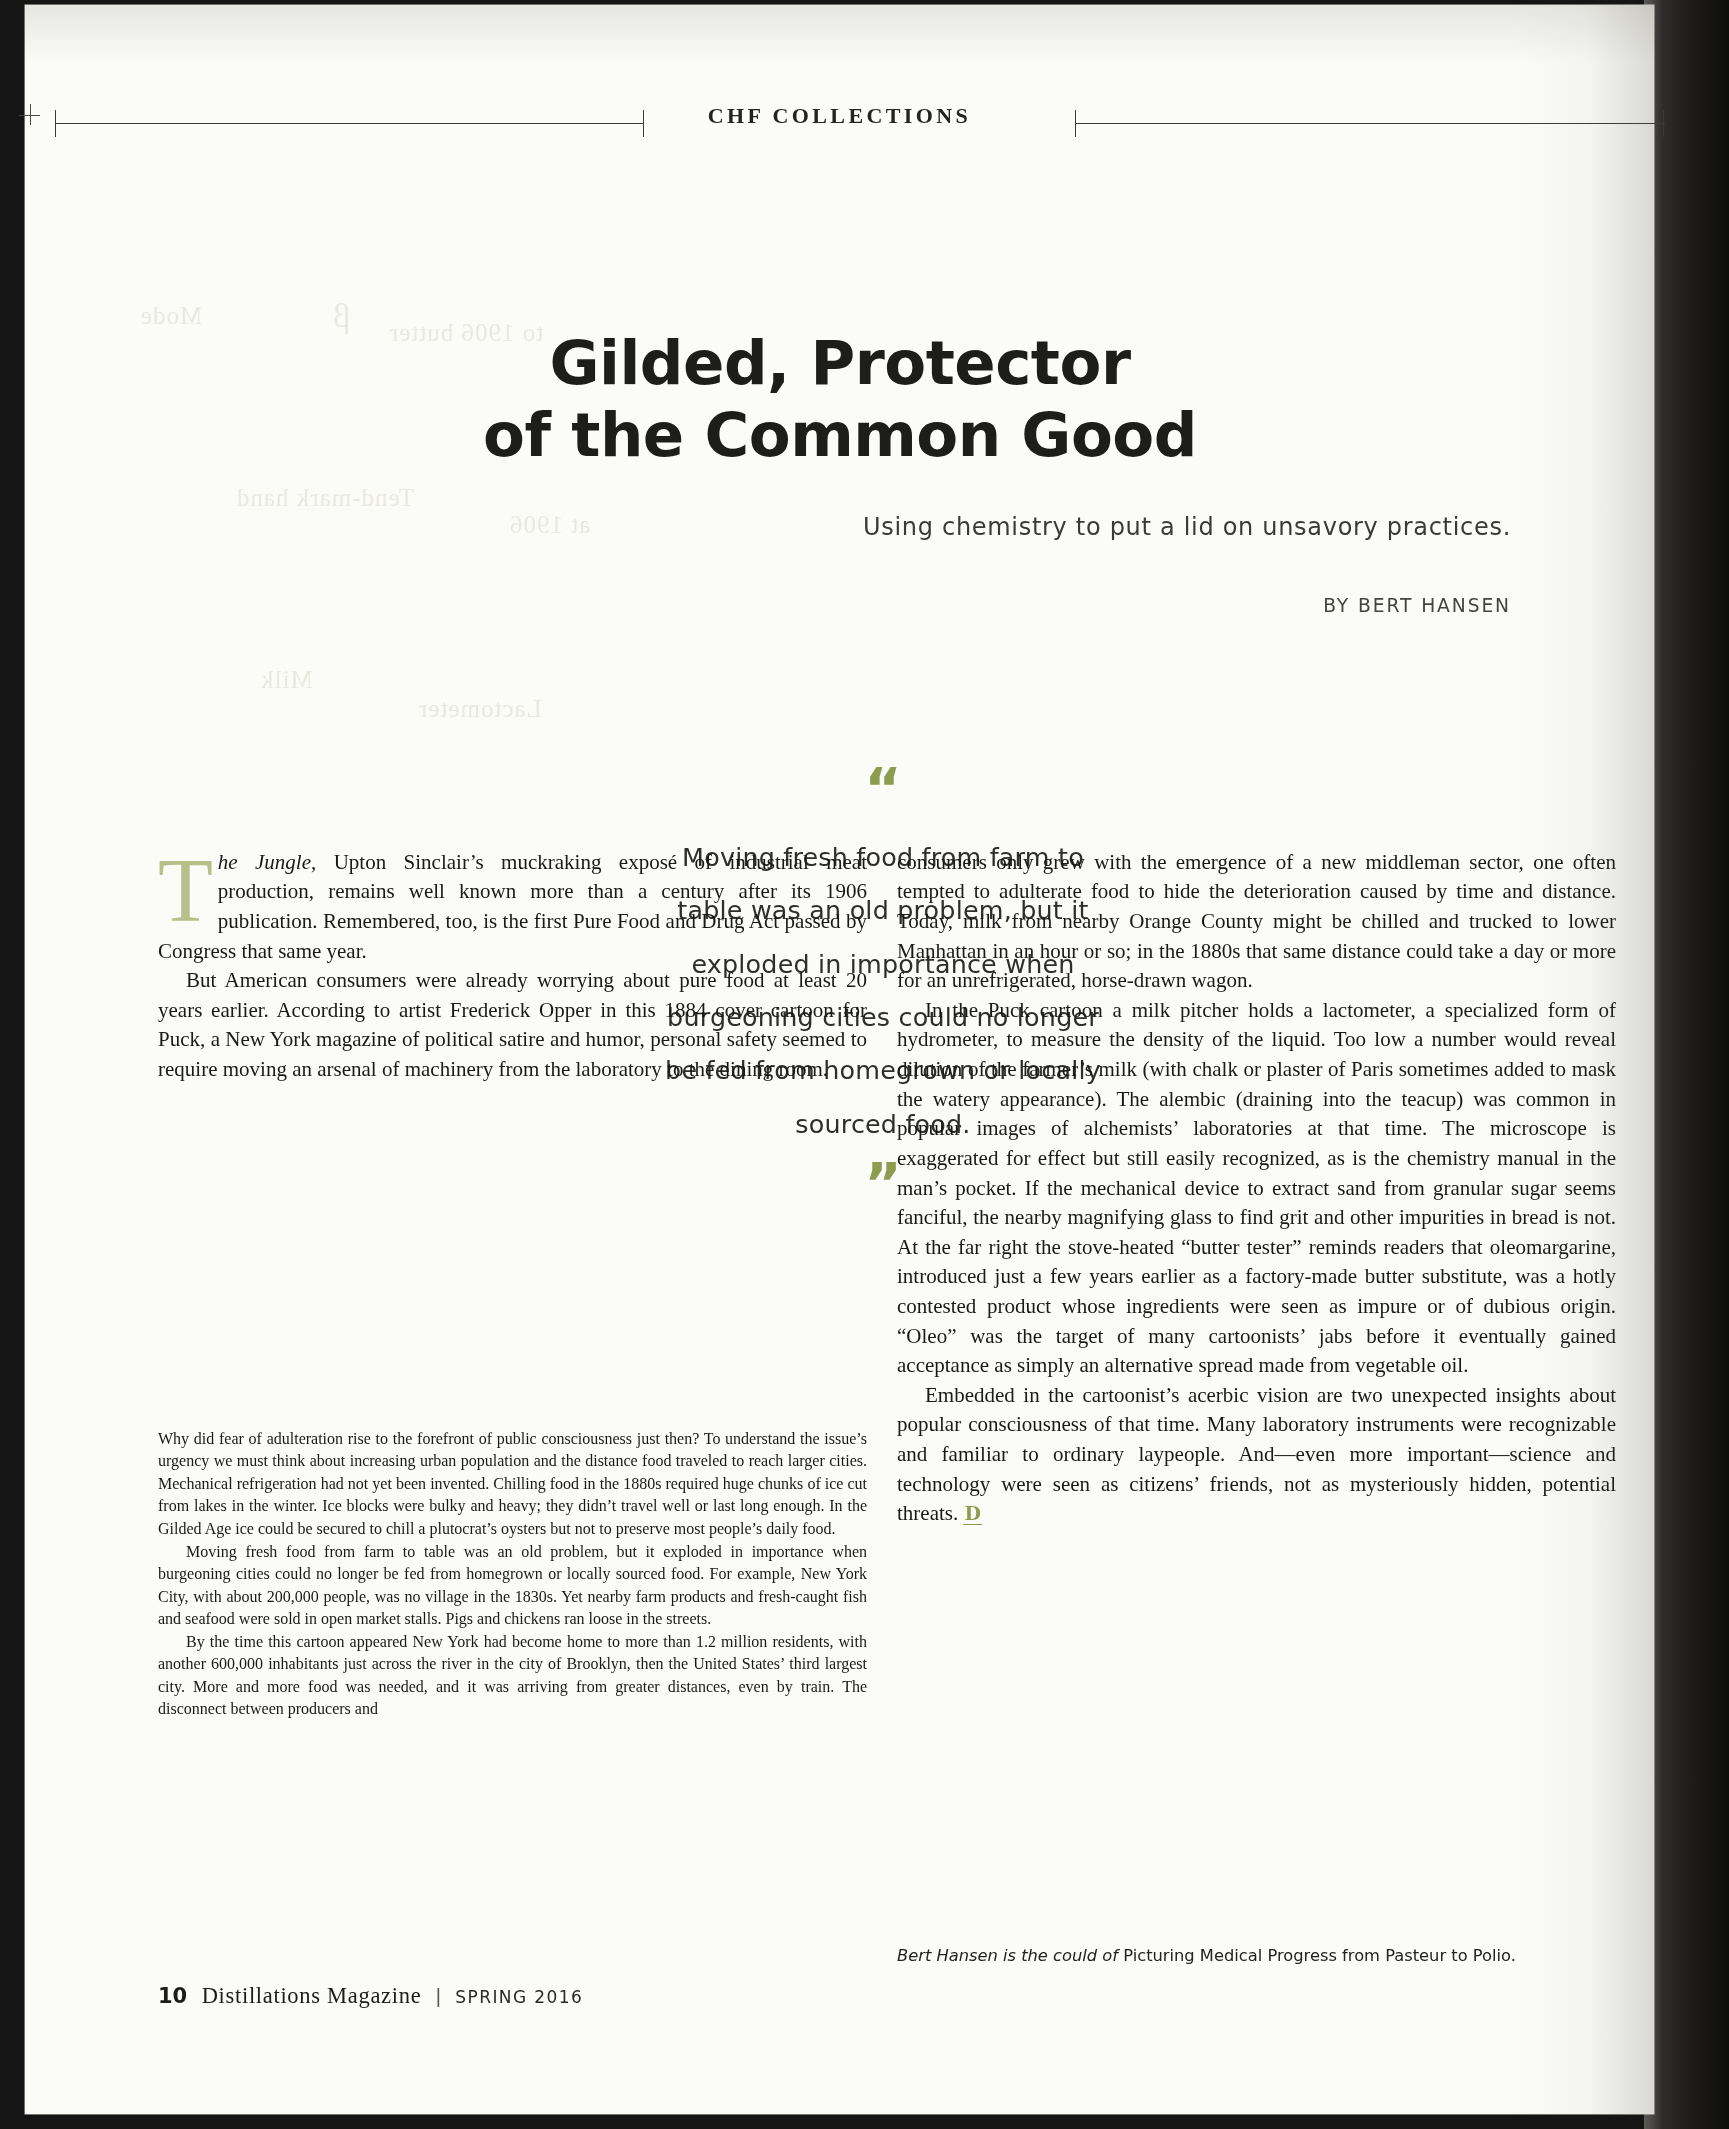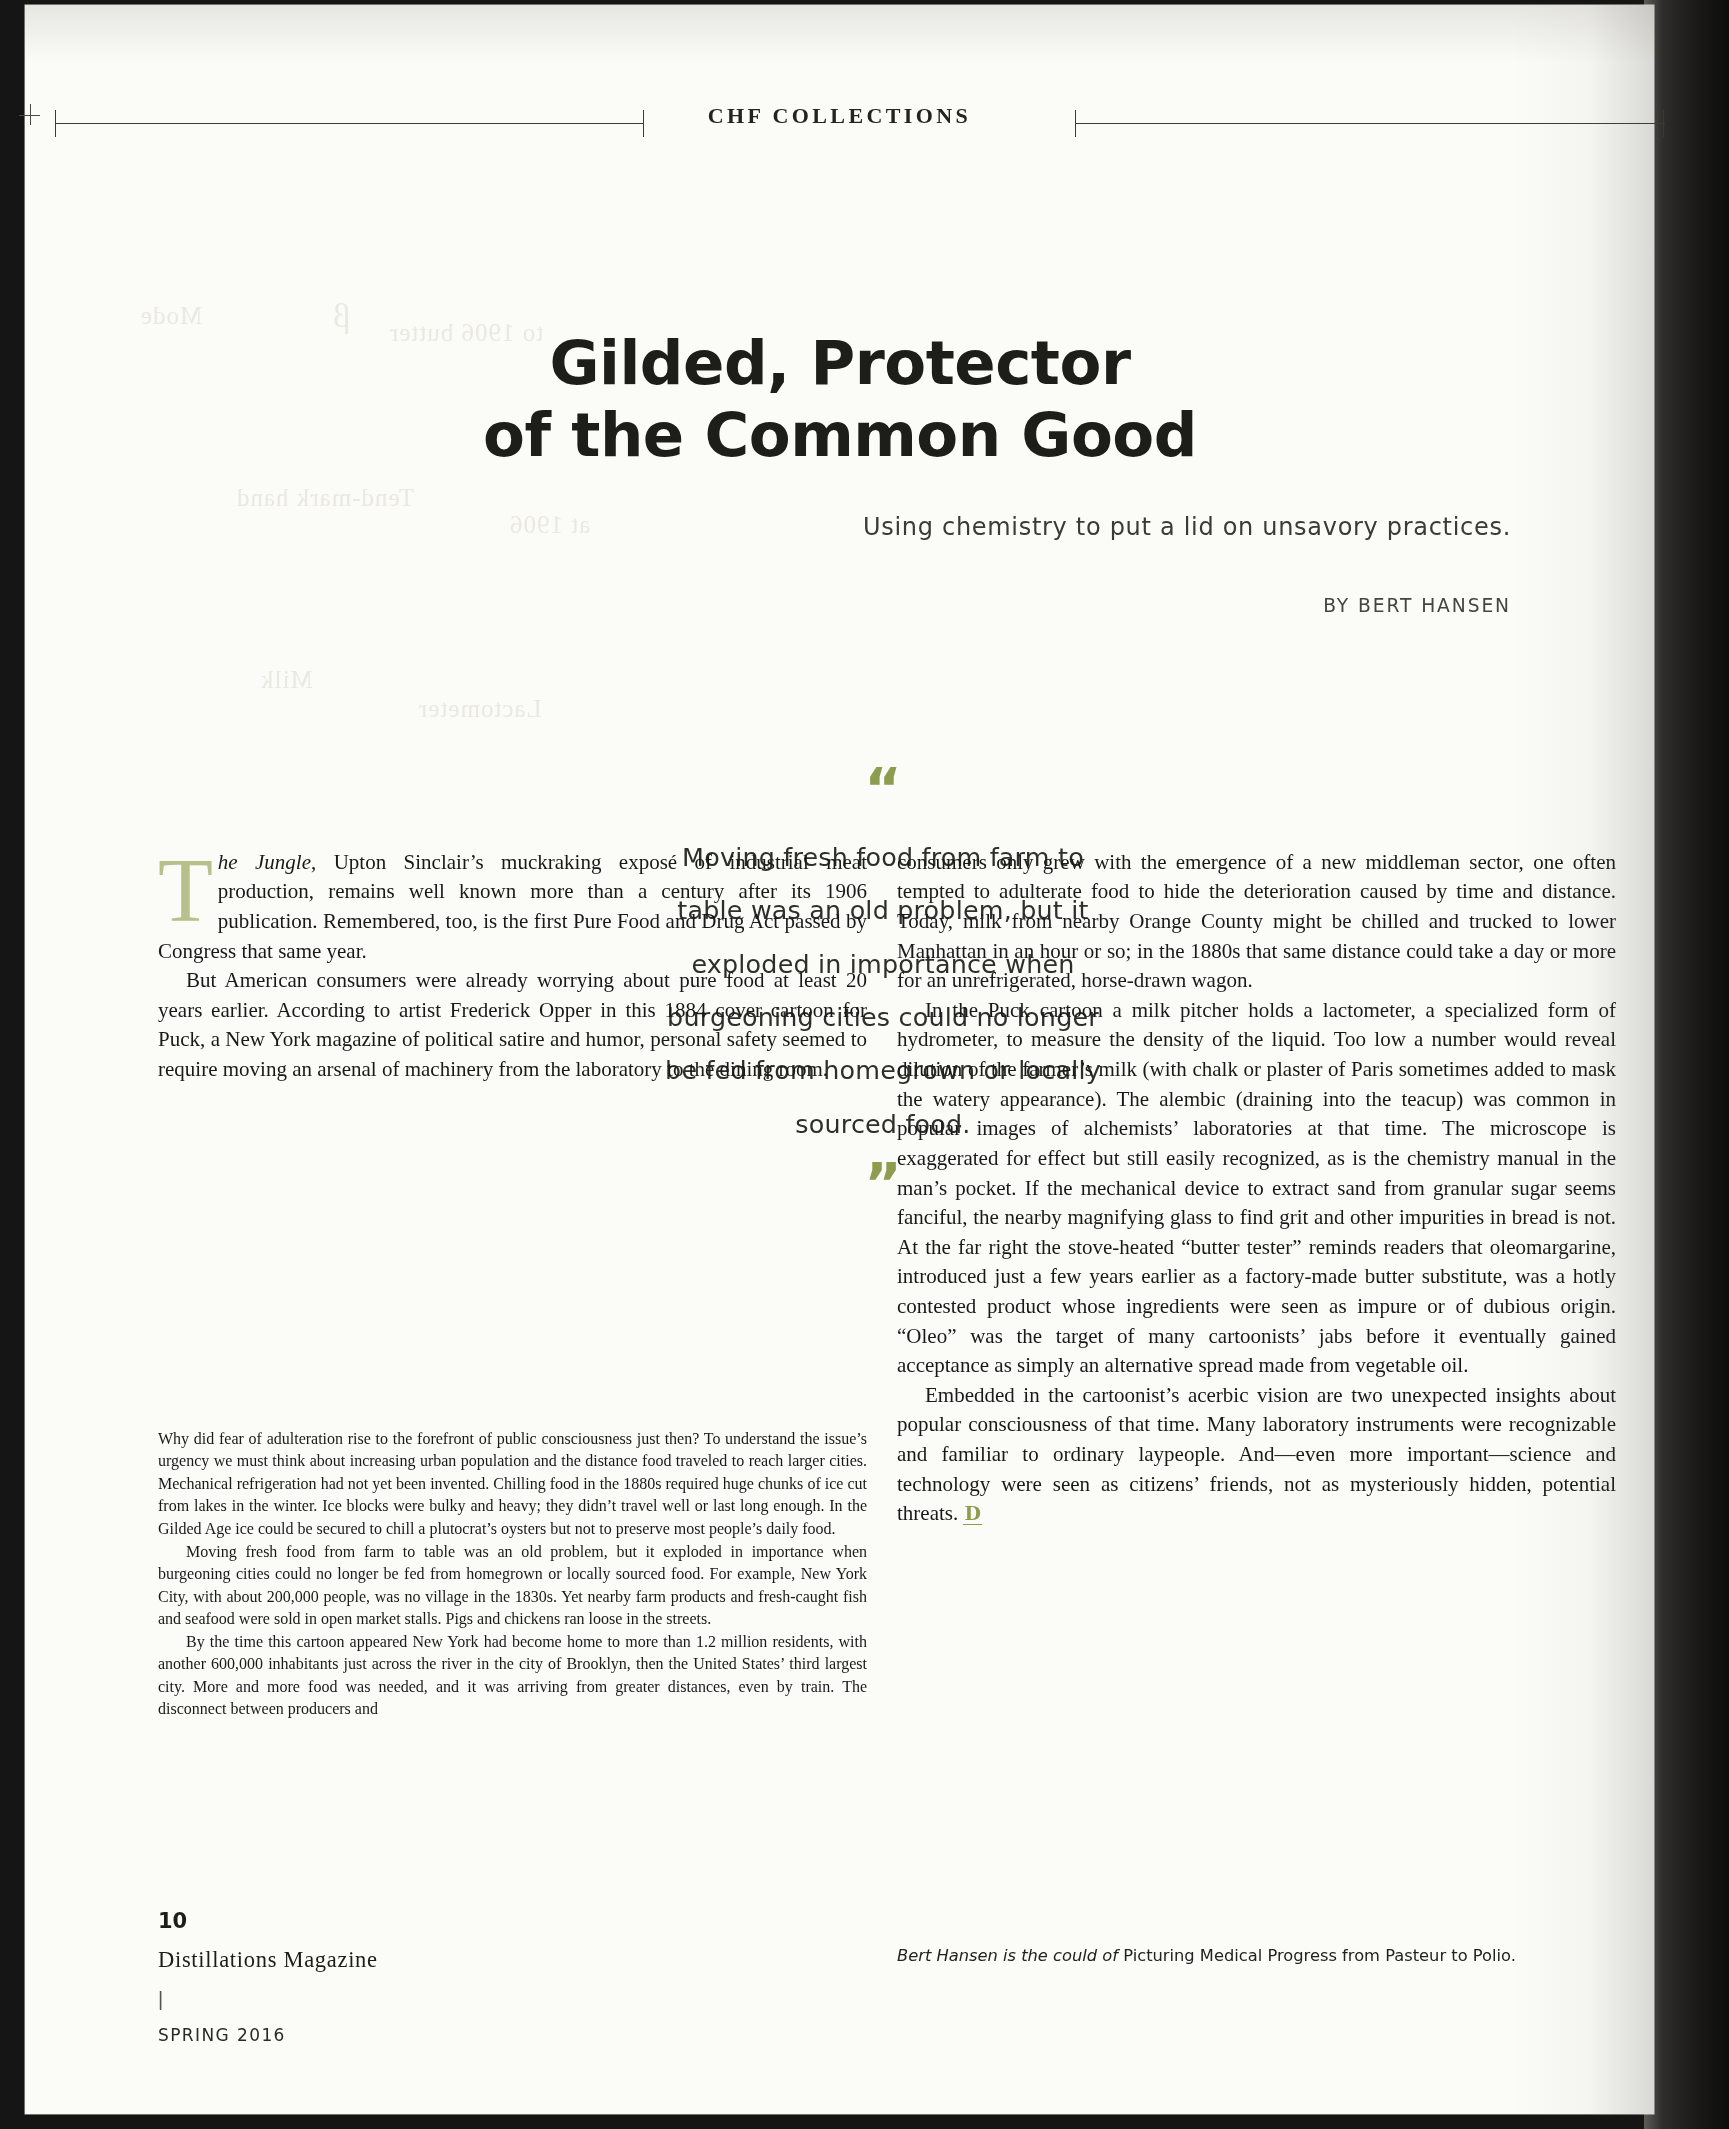--- a/index.html
+++ b/index.html
@@ -242,25 +242,24 @@
     font-size: 16.3px;
     color: #222220;
     line-height: 1.3;
   }
   #author-note .ital { font-style: italic; }
 
   
   #footer {
     position: absolute;
     left: 133px;
-    top: 1904px;
+    top: 1978px;
     display: flex;
     align-items: baseline;
     gap: 14.4px;
-    flex-direction: column;
   }
   #folio {
     font-family: "DejaVu Sans", sans-serif;
     font-weight: bold;
     font-size: 21px;
     color: #1c1c19;
   }
   #mag-name {
     font-family: "Liberation Serif", serif;
     font-size: 22.5px;

